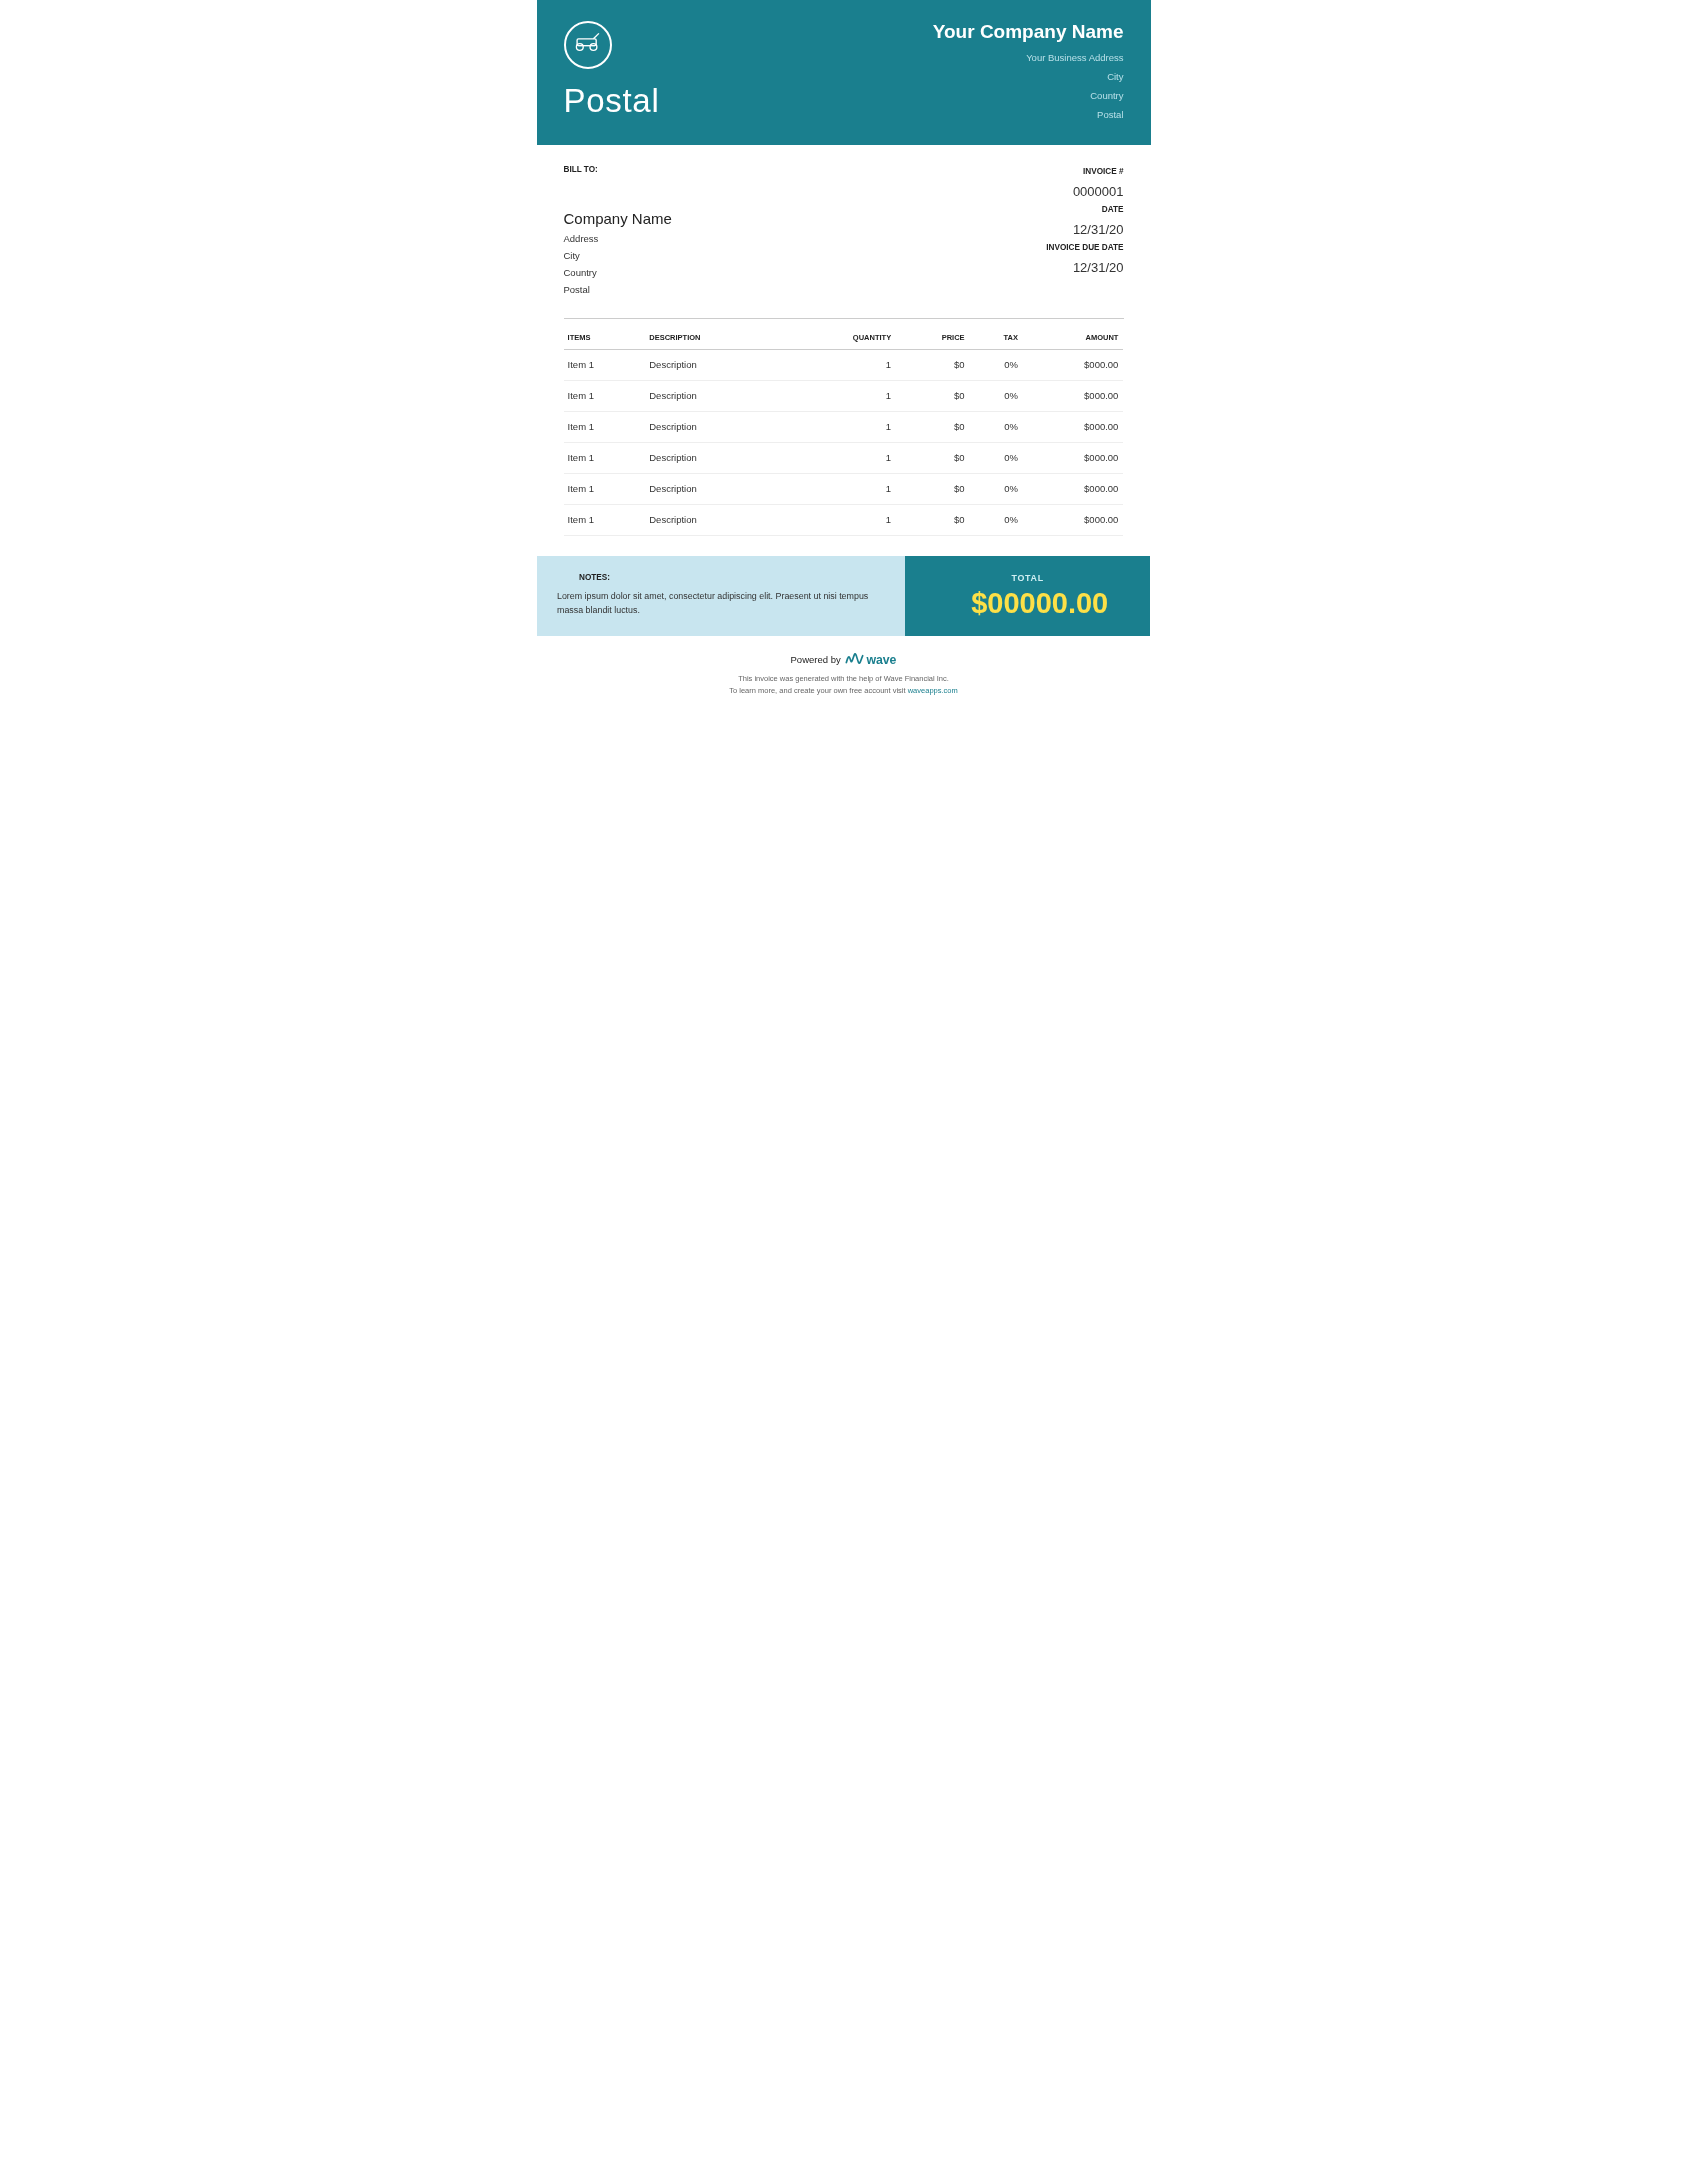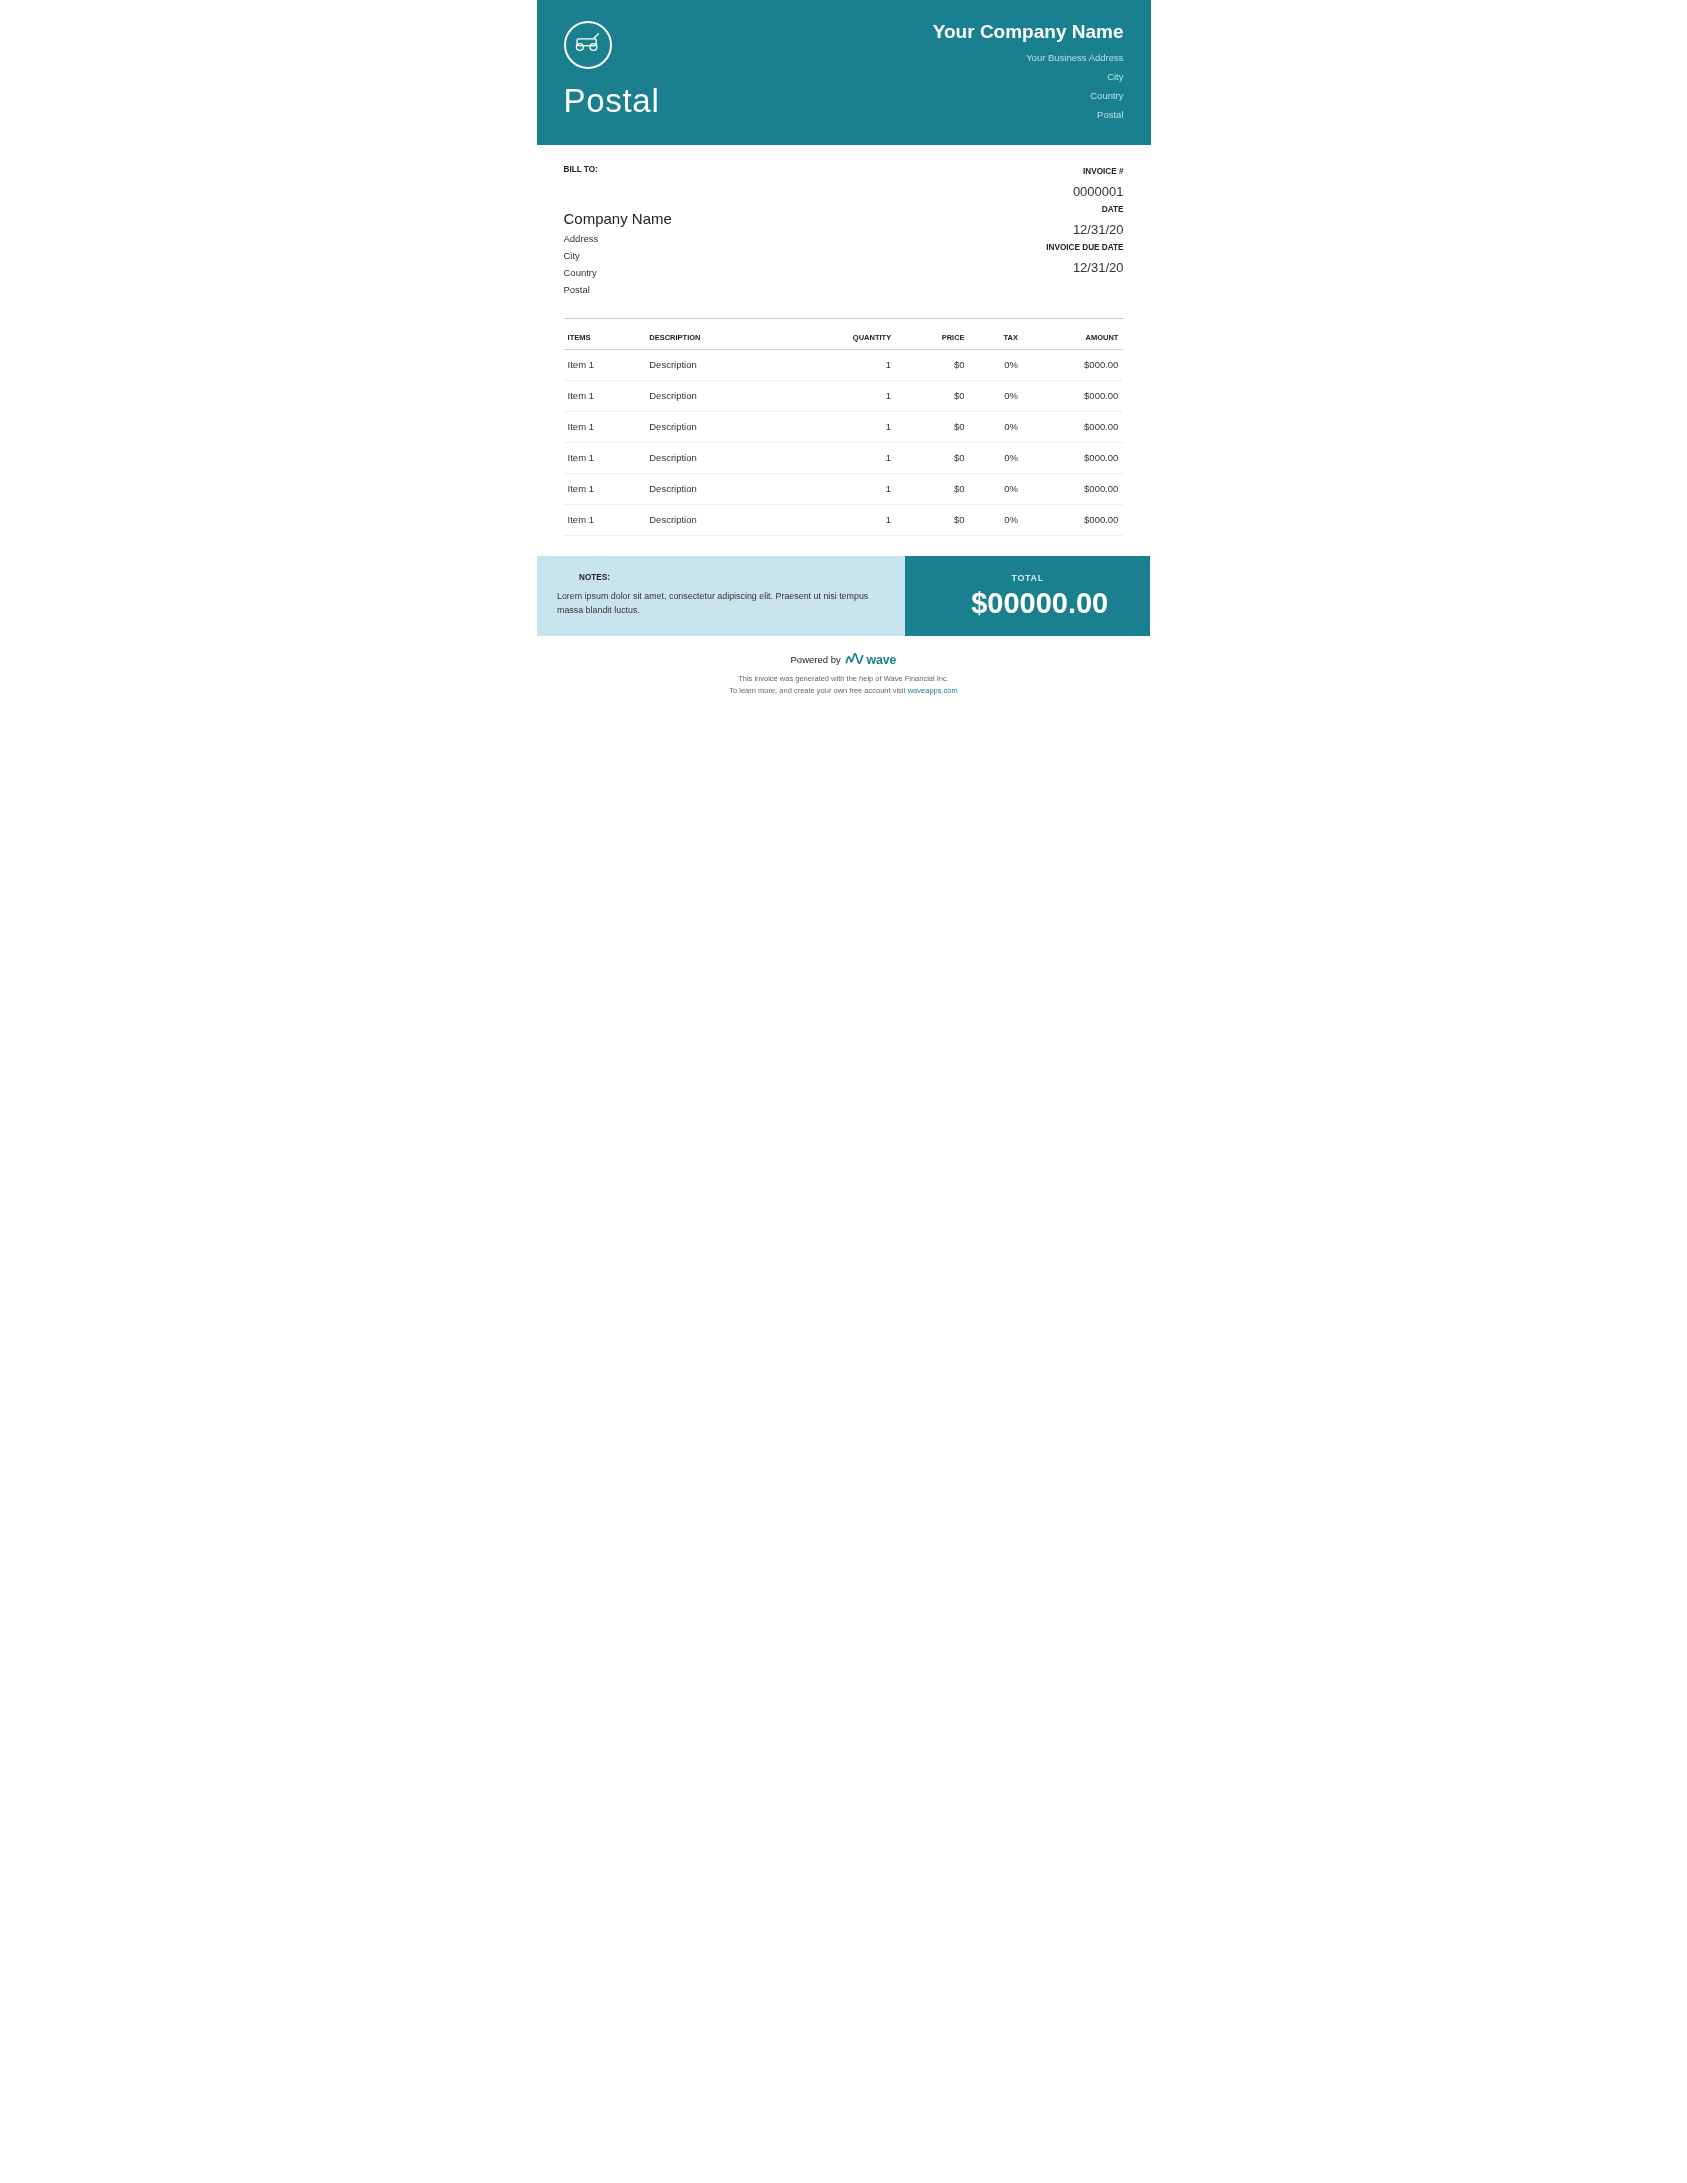--- a/index.html
+++ b/index.html
@@ -169,21 +169,21 @@
       padding: 16.4px 13.6px;
     }
     .total-label {
       color: #d0eff3;
       font-size: 8.9px;
       font-weight: 700;
       letter-spacing: 0.7px;
       margin-bottom: 4.1px;
     }
     .total-amount {
-      color: #ffffff;
+      color: #fde047;
       font-size: 29px;
       font-weight: 700;
       margin-left: 24px;
     }
 
     
     .powered-by {
       text-align: center;
       padding: 16.4px 27px 6.8px 27px;
     }

